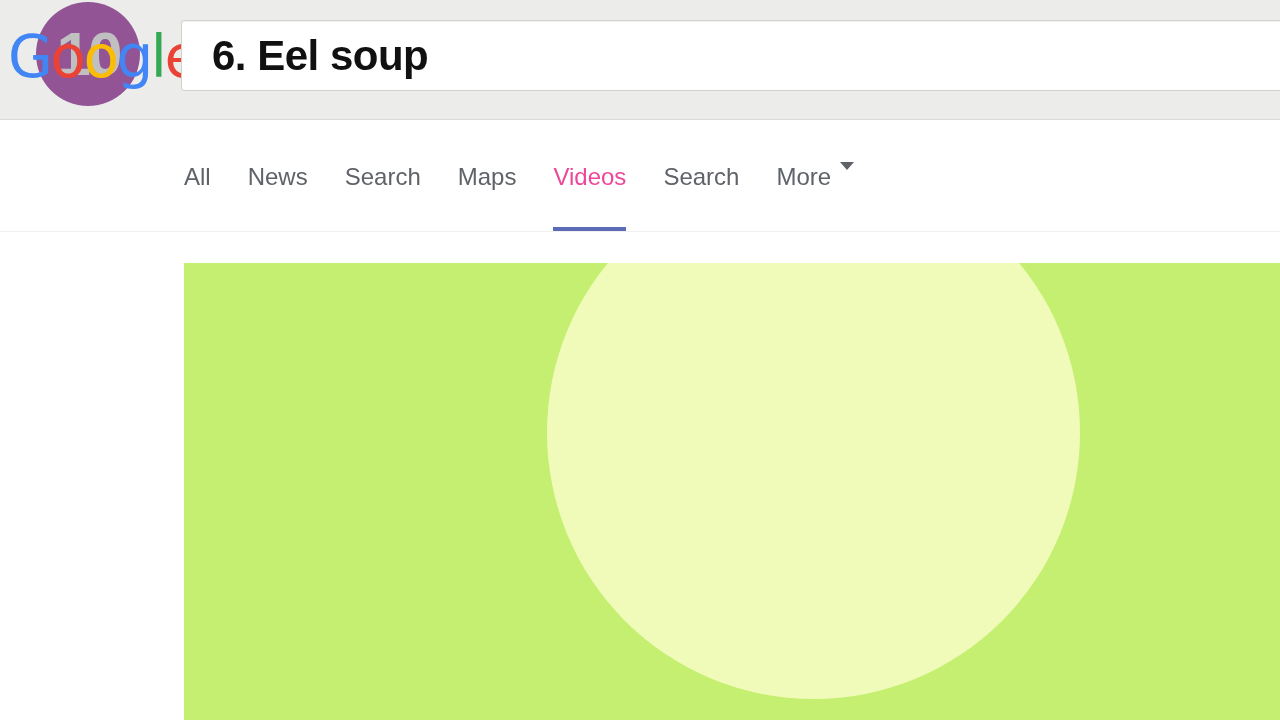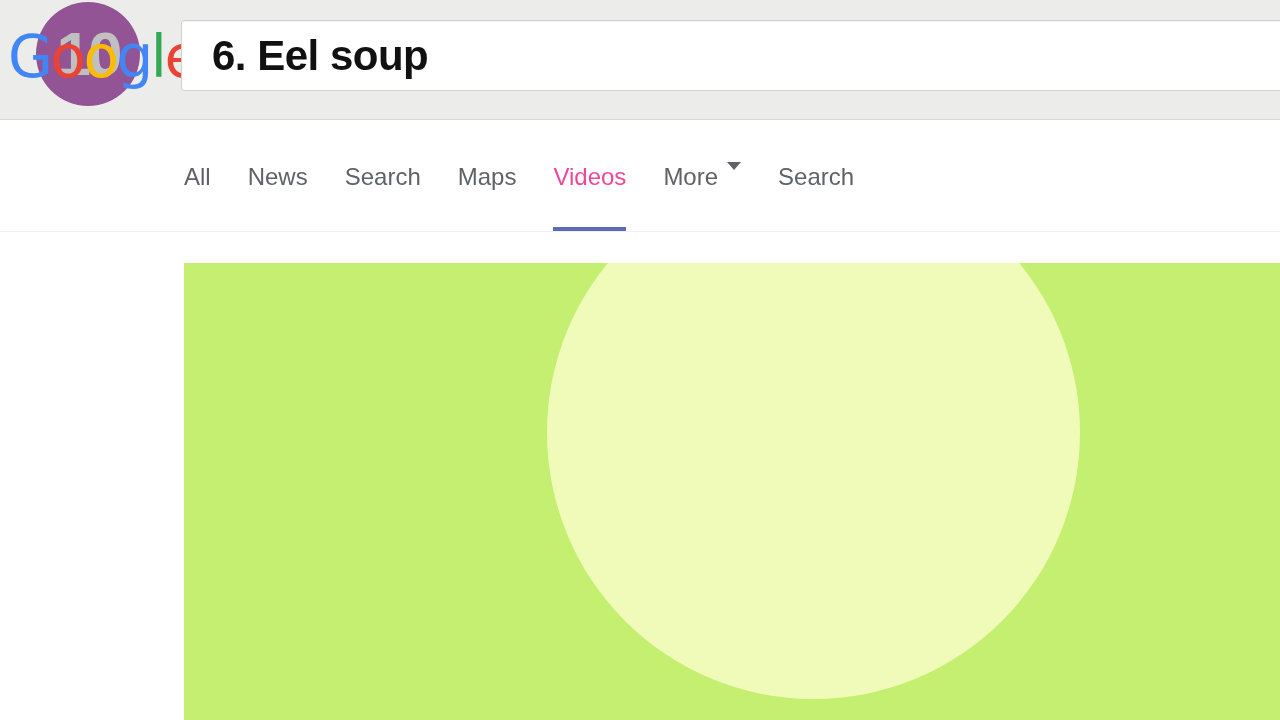--- a/index.html
+++ b/index.html
@@ -233,27 +233,27 @@
         <span class="tab-label">Maps</span>
 
       </div>
 
       <div class="tab active">
         <span class="tab-label">Videos</span>
         <span class="tab-underline"></span>
       </div>
 
       <div class="tab">
+        <span class="tab-label">Search</span>
+
+      </div>
+
+      <div class="tab">
         <span class="tab-label">More</span>
           <span class="caret"></span>
-
-      </div>
-
-      <div class="tab">
-        <span class="tab-label">Search</span>
 
       </div>
 
     </div>
   </div>
 
   <div class="content">
     <div class="video-canvas">
       <div class="blob-circle"></div>
     </div>

